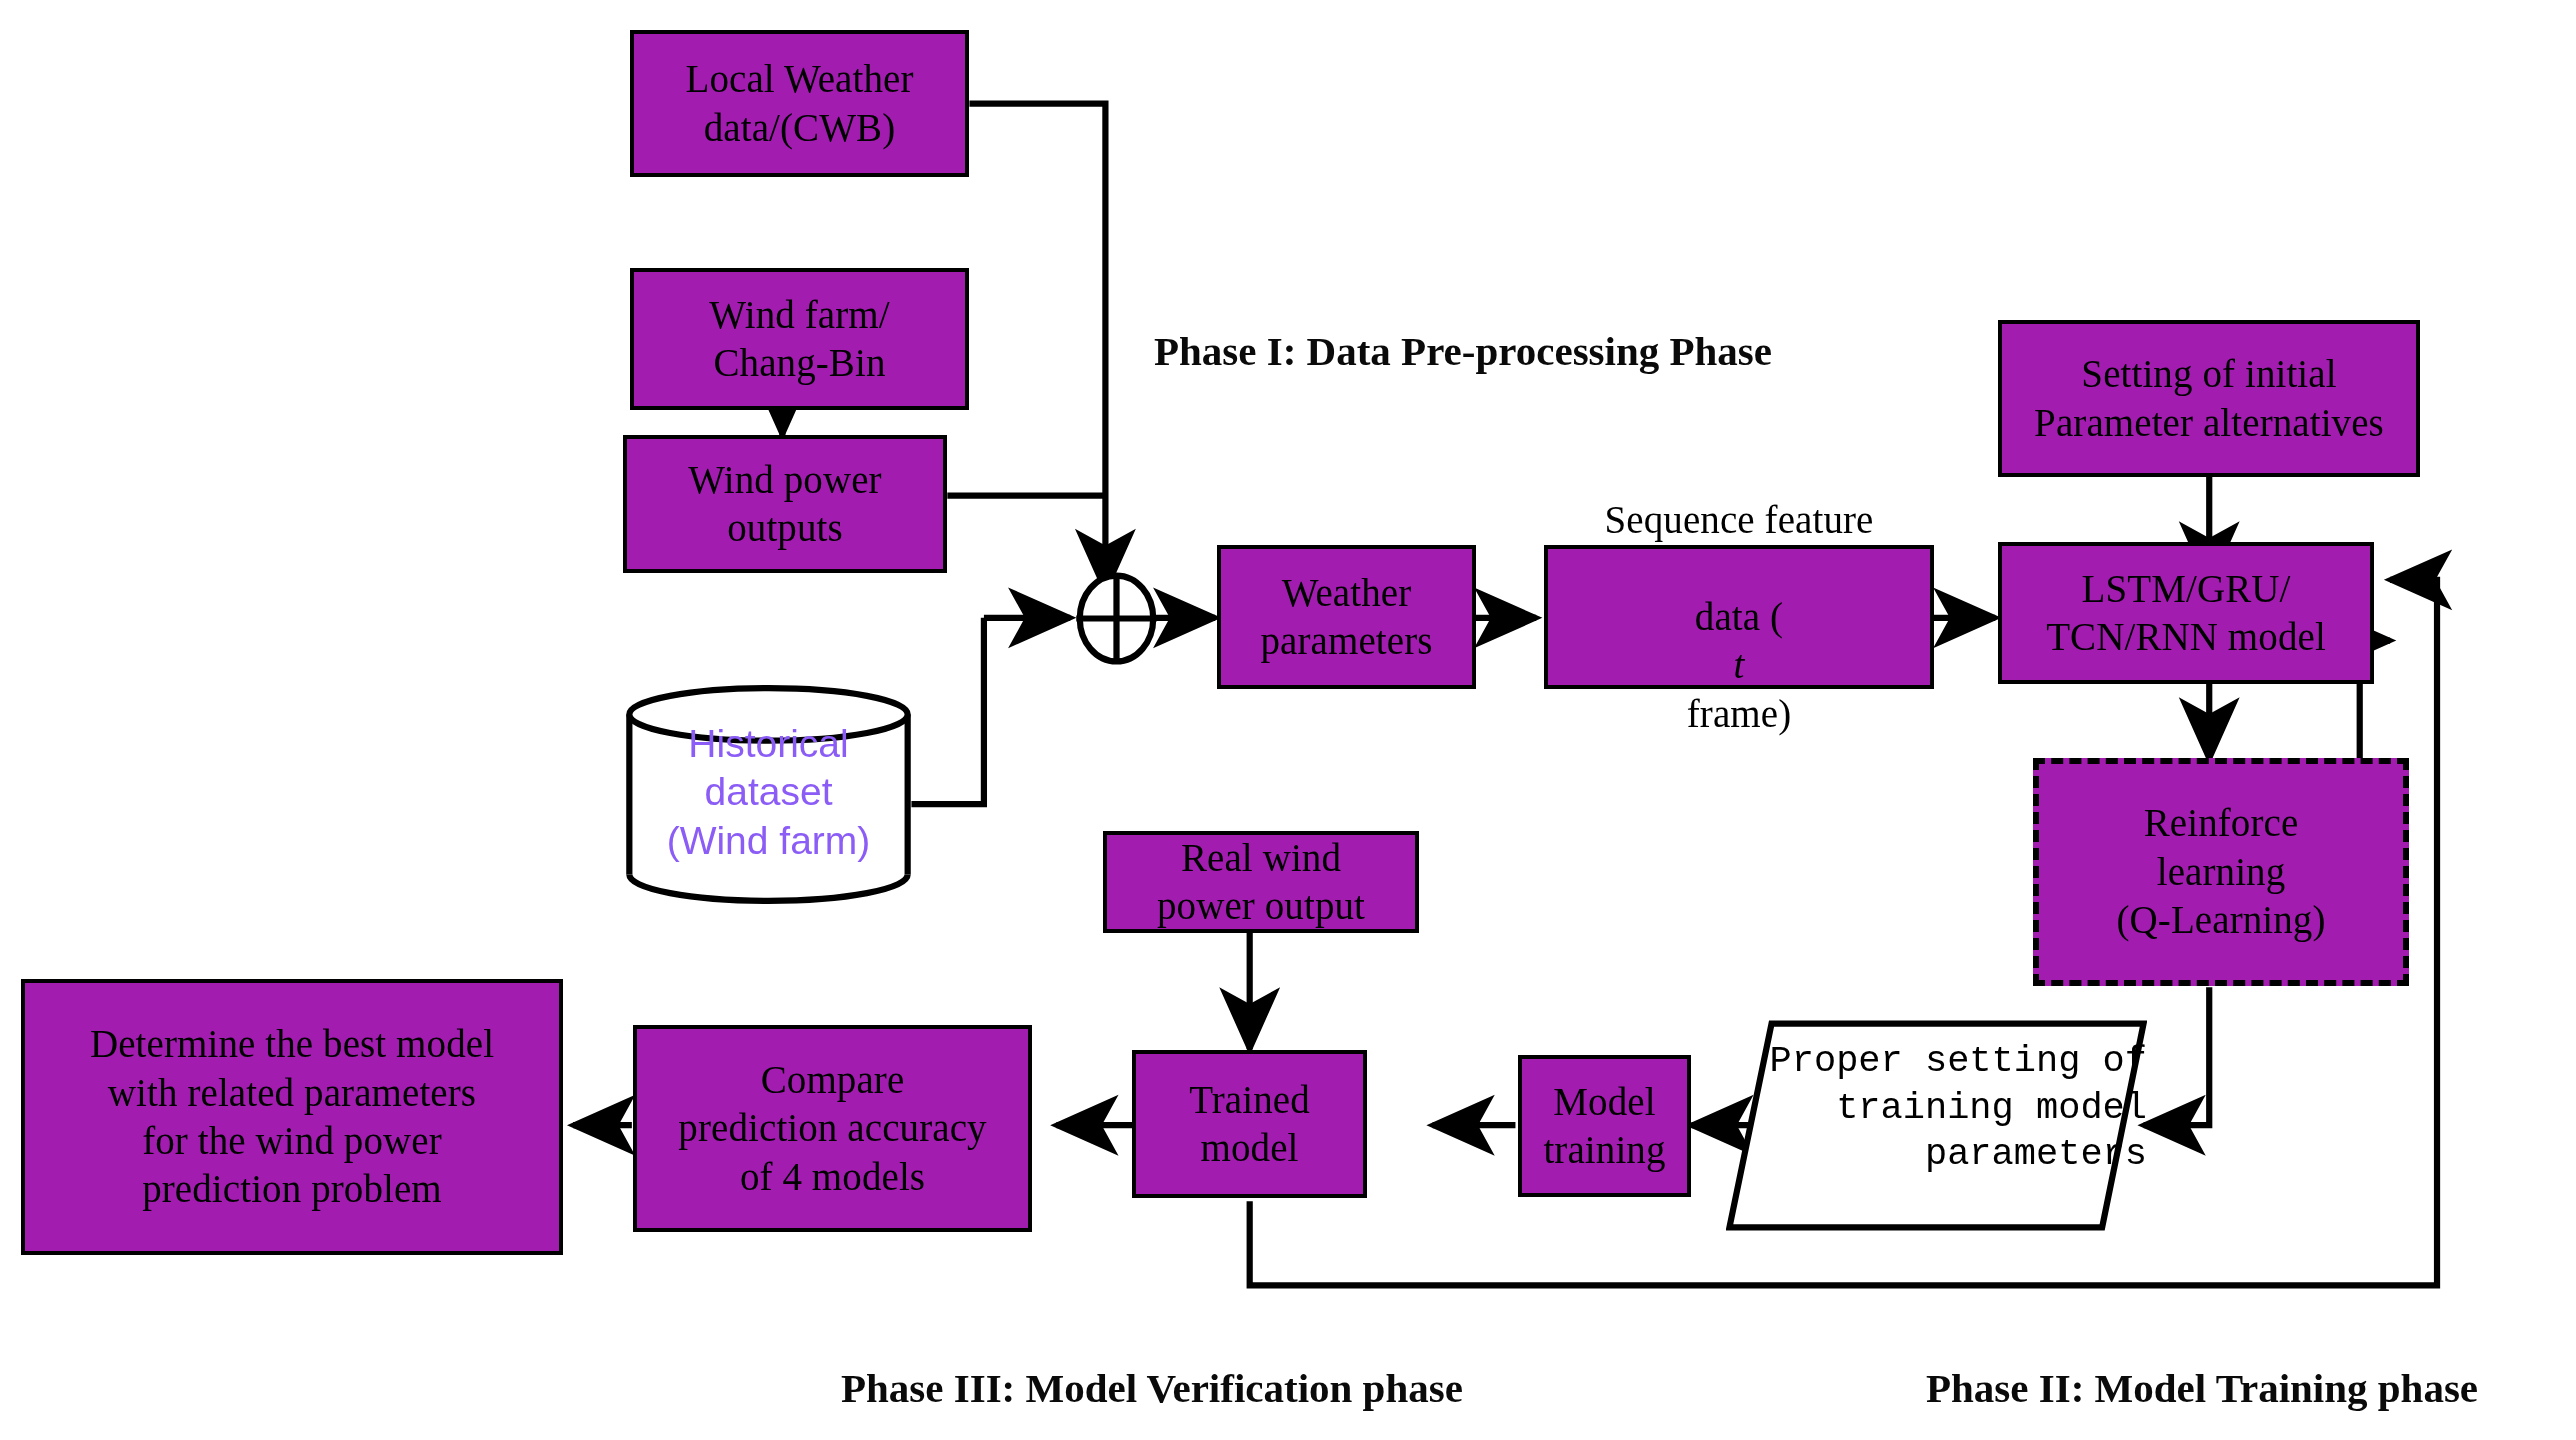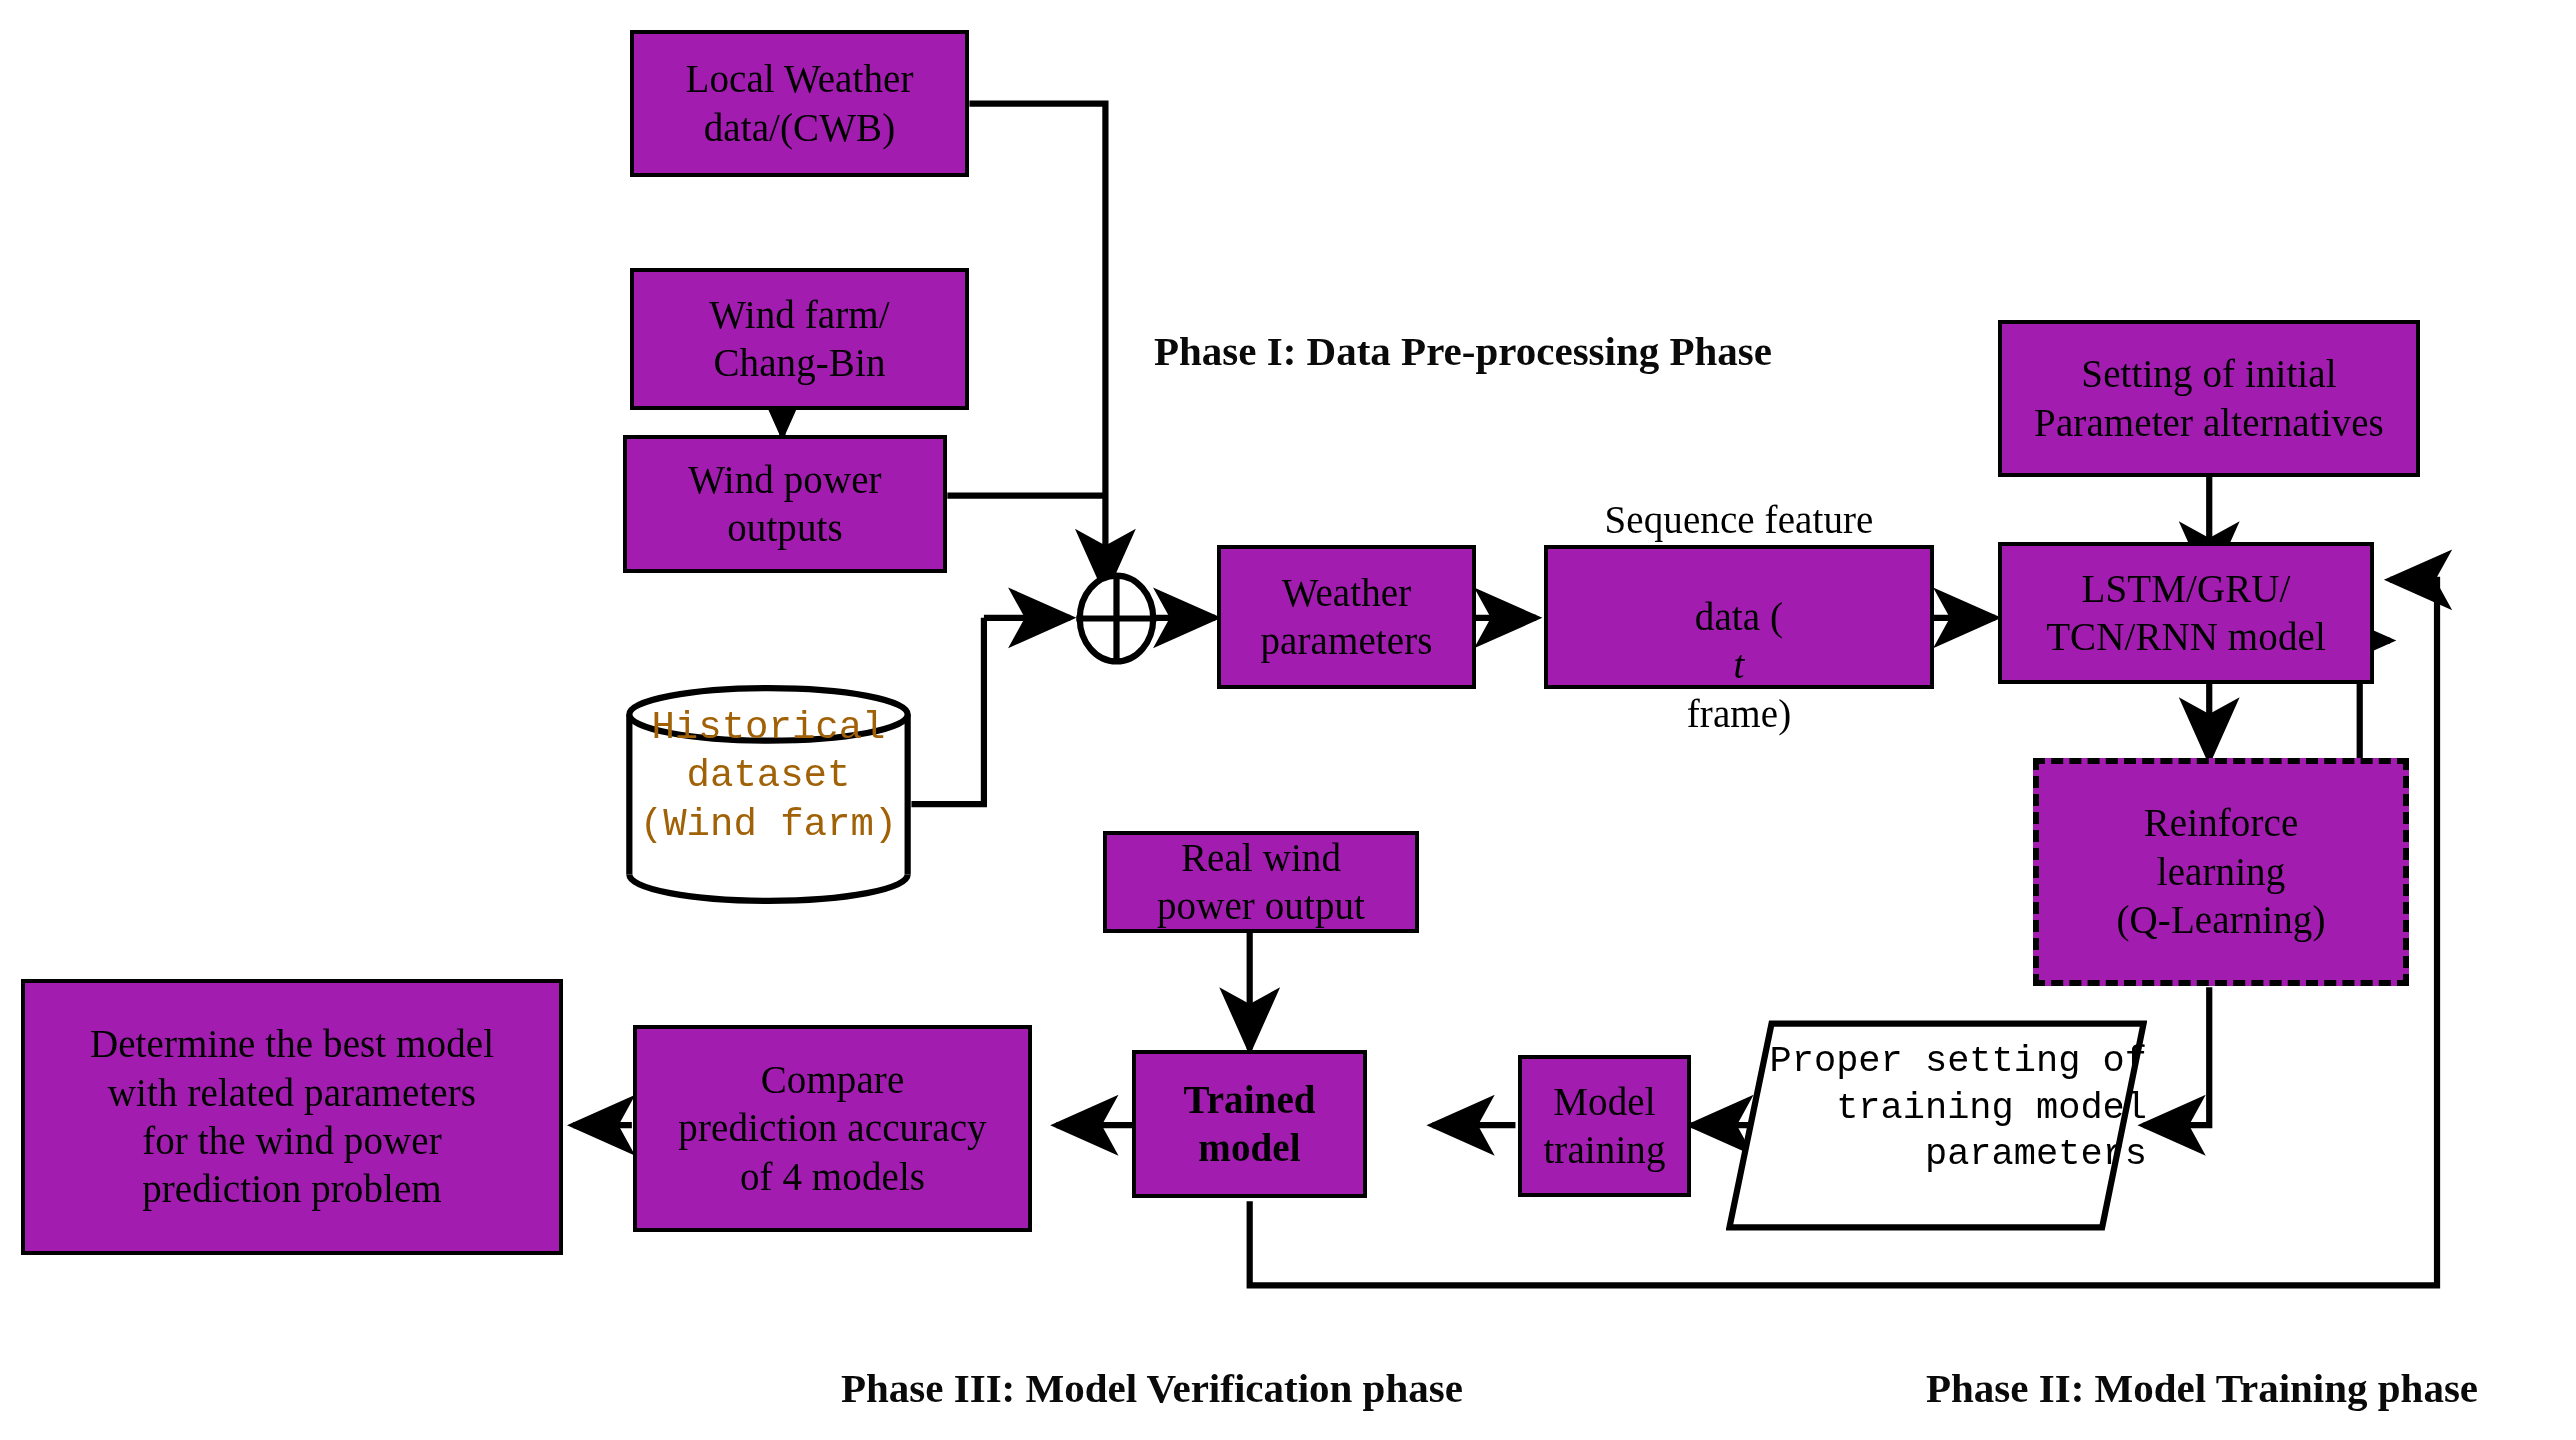--- a/index.html
+++ b/index.html
@@ -7,22 +7,22 @@
   #stage{position:relative;width:2576px;height:1440px;overflow:hidden;background:#fff;}
   #edges{position:absolute;left:0;top:0;width:2576px;height:1440px;}
   .node{position:absolute;box-sizing:border-box;display:flex;align-items:center;justify-content:center;
         text-align:center;color:#000;background:#a21caf;border:4.8px solid #000;
         font-family:"Liberation Serif",serif;font-size:39px;line-height:1.24;letter-spacing:0.1px;}
   .node.dashed{border-style:dashed;border-width:6.2px;}
   .node span{display:block;padding:0 7px;}
   .phase-label{position:absolute;font-family:"Liberation Serif",serif;font-weight:bold;
         font-size:41px;color:#0a0a0a;white-space:nowrap;}
   .cyl{position:absolute;}
-  .cyl .cyl-text{position:absolute;left:0;right:0;top:20px;text-align:center;
-        font-family:Liberation Mono, monospace;font-size:39px;line-height:1.24;color:#a16207;}
+  .cyl .cyl-text{position:absolute;left:0;right:0;top:36px;text-align:center;
+        font-family:Liberation Sans, sans-serif;font-size:39px;line-height:1.24;color:#8b5cf6;}
   .para{position:absolute;}
   .para .para-text{position:absolute;left:0;right:0;top:18px;text-align:right;
         font-family:Liberation Mono, monospace;font-size:37px;line-height:1.26;color:#000;}
   .merge{position:absolute;}
   .italic{font-style:italic;}
 </style>
 </head>
 <body>
 
 <div id="stage">
@@ -145,21 +145,21 @@
     <div class="para-text" style="white-space:pre-line;">Proper setting of
 training model
 parameters</div>
   </div>
 
   <div class="node" style="left:1518px;top:1055px;width:173px;height:142px;">
     <span style="white-space:pre-line;">Model
 training</span>
   </div>
 
-  <div class="node" style="left:1132px;top:1050px;width:235px;height:148px;font-weight:bold;">
+  <div class="node" style="left:1132px;top:1050px;width:235px;height:148px;">
     <span style="white-space:pre-line;">Trained
 model</span>
   </div>
 
   <div class="node" style="left:1103px;top:831px;width:316px;height:102px;">
     <span style="white-space:pre-line;">Real wind
 power output</span>
   </div>
 
   <div class="node" style="left:633px;top:1025px;width:399px;height:207px;">

